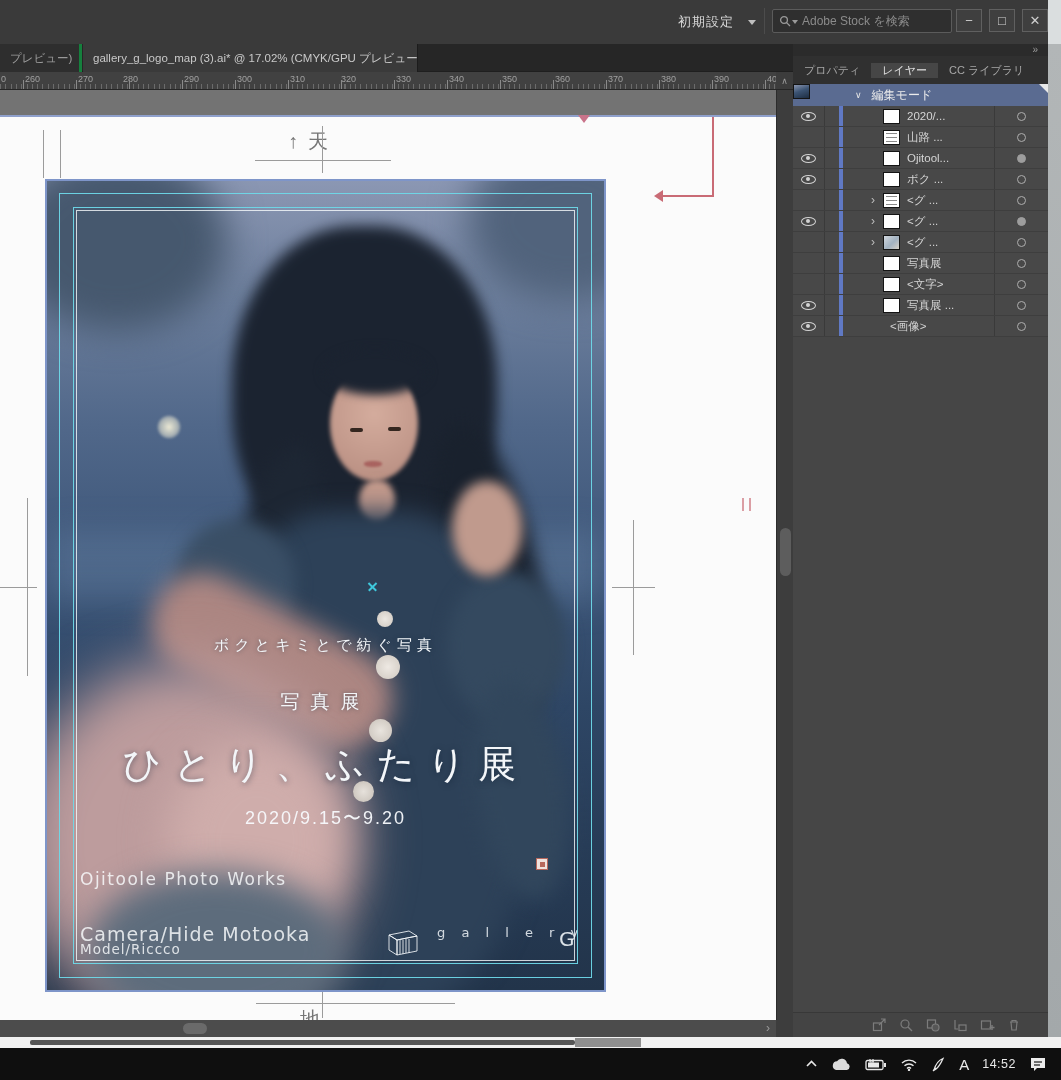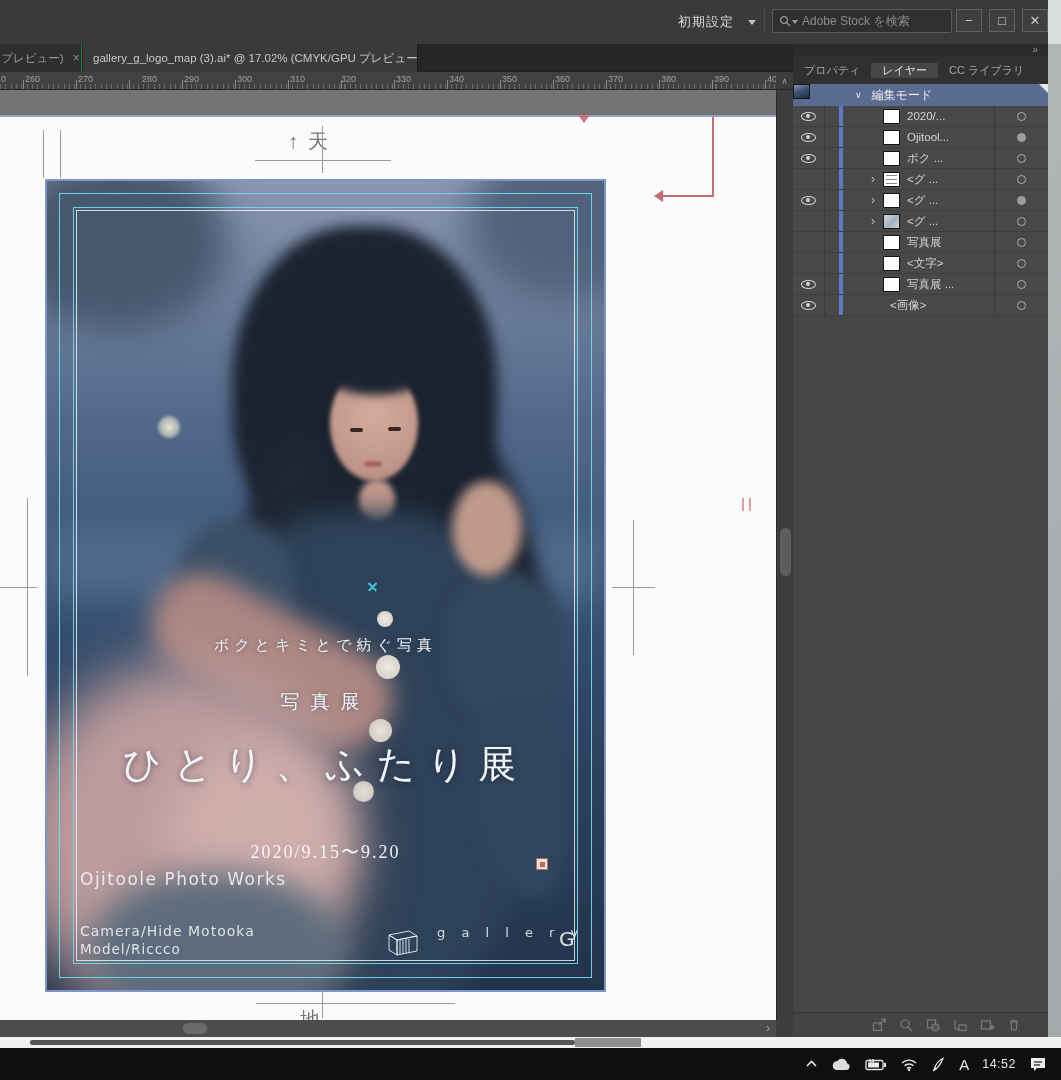--- a/index.html
+++ b/index.html
@@ -19,21 +19,21 @@
   .search-caret { width:0; height:0; border-left:3px solid transparent; border-right:3px solid transparent; border-top:4px solid #9a9a9a; margin:2px 4px 0 1px; }
   .searchbox input { flex:1; background:transparent; border:none; outline:none; color:#cfcfcf; font-size:12px; min-width:0; }
   .searchbox input::placeholder { color:#8b8b8b; }
   .winctrl { position:absolute; left:956px; top:9px; display:flex; gap:7px; }
   .wbtn { width:26px; height:23px; border:1px solid #606060; color:#cfcfcf; font-size:13px; display:flex; align-items:center; justify-content:center; background:#3f3f3f; cursor:default; }
 
   
   .tabstrip { position:absolute; left:0; top:44px; width:793px; height:28px; background:#262626; border-bottom:1px solid #1f1f1f; }
   .doctab { position:absolute; top:0; height:28px; display:flex; align-items:center; font-size:11.5px; padding:0 10px; white-space:nowrap; overflow:hidden; }
   .doctab .x { margin-left:9px; color:#8d8d8d; font-size:12px; }
-  .tab-a { left:0; width:82px; background:#2e2e2e; color:#9d9d9d; border-right:1px solid #15803d;justify-content:center; }
+  .tab-a { left:0; width:82px; background:#2e2e2e; color:#9d9d9d; border-right:3px solid #15803d; }
   .tab-b { left:83px; width:335px; background:#3a3a3a; color:#c9c9c9; border-right:1px solid #1c1c1c; }
 
   
   .ruler { position:absolute; left:0; top:72px; width:776px; height:18px; background:#414141; border-bottom:1px solid #262626; overflow:hidden; }
   .ruler-minor { position:absolute; left:0; bottom:0; width:100%; height:5px; background:repeating-linear-gradient(90deg,#6b6b6b 0 1px,transparent 1px 5.3px); }
   .rlabel { position:absolute; top:2px; font-size:9px; color:#a0a0a0; }
   .rtick { position:absolute; bottom:0; width:1px; height:9px; background:#8a8a8a; }
   .scrollup { position:absolute; left:776px; top:72px; width:17px; height:18px; background:#3c3c3c; color:#9a9a9a; font-size:9px; text-align:center; line-height:18px; border-bottom:1px solid #262626; }
 
   
@@ -55,24 +55,24 @@
     background:linear-gradient(180deg,#8b97b3 0%,#71829f 12%,#51688a 30%,#3c5578 48%,#2e4665 65%,#273c57 82%,#22344a 100%); }
   .blob { position:absolute; border-radius:50%; }
   .frame-cyan { position:absolute; border:1px solid rgba(110,216,232,0.95); pointer-events:none; }
   .frame-white { position:absolute; border:1px solid rgba(248,251,253,0.8); pointer-events:none; }
   .f1 { inset:12px; } .f2 { inset:26px; } .fw { inset:29px; }
 
   .ptxt { position:absolute; left:0; width:100%; text-align:center; color:#f3f6f9; }
   .p-tagline { top:455px; font-family:"Liberation Serif","DejaVu Serif",serif; font-size:15px; letter-spacing:5px; text-shadow:0 0 4px rgba(20,40,60,.5); }
   .p-sub { top:508px; font-family:"Liberation Serif","DejaVu Serif",serif; font-size:19px; letter-spacing:11px; text-shadow:0 0 4px rgba(20,40,60,.5); }
   .p-title { top:558px; font-family:"Liberation Serif","DejaVu Serif",serif; font-size:38px; letter-spacing:12px; font-weight:normal; text-shadow:0 1px 6px rgba(15,30,50,.55); }
-  .p-dates { top:625px; font-family:Liberation Serif, serif; font-size:18px; letter-spacing:2px; color:rgba(248,250,253,.95);margin-top:34px; }
+  .p-dates { top:625px; font-family:Liberation Sans, sans-serif; font-size:18px; letter-spacing:2px; color:rgba(248,250,253,.95); }
   .p-left { position:absolute; left:33px; text-align:left; color:rgba(250,252,254,.82); font-family:"DejaVu Sans",sans-serif; }
   .p-studio { top:688px; font-size:17px; letter-spacing:1.5px; }
-  .p-cam { top:742px; font-size:14px; letter-spacing:1px; }
+  .p-cam { top:742px; font-size:19px; letter-spacing:1px; }
   .p-model { top:760px; font-size:13.5px; letter-spacing:1px; }
   .p-logo { position:absolute; left:336px; top:744px; display:flex; align-items:flex-start; color:rgba(240,245,248,.85); }
   .p-logo-text { font-family:"DejaVu Sans",sans-serif; font-size:13px; letter-spacing:6px; margin-left:14px; }
   .p-logo-g { position:absolute; left:512px; top:746px; font-family:"DejaVu Sans",sans-serif; font-size:20px; color:rgba(240,245,248,.9); }
 
   .center-x { position:absolute; left:320px; top:400px; width:11px; height:11px; }
   .center-x div { position:absolute; left:0; top:5px; width:11px; height:1.5px; background:#3fc8dc; }
   .cx1 { transform:rotate(45deg); } .cx2 { transform:rotate(-45deg); }
   .regsq { position:absolute; left:489px; top:677px; width:12px; height:12px; background:#efe2de; border:1px solid #b7685c; display:flex; align-items:center; justify-content:center; }
   .regsq div { width:5px; height:5px; background:#b7685c; }
@@ -165,21 +165,21 @@
       </div>
     </div>
 
     <div class="ruler" id="ruler">
       <div class="ruler-minor"></div>
     <span class="rlabel" style="left: 1px;">0</span>
         <span class="rlabel" style="left: 25px;">260</span>
         <div class="rtick" style="left: 23px;"></div>
         <span class="rlabel" style="left: 78px;">270</span>
         <div class="rtick" style="left: 76px;"></div>
-        <span class="rlabel" style="left: 142px;">280</span>
+        <span class="rlabel" style="left: 123px;">280</span>
         <div class="rtick" style="left: 129px;"></div>
         <span class="rlabel" style="left: 184px;">290</span>
         <div class="rtick" style="left: 182px;"></div>
         <span class="rlabel" style="left: 237px;">300</span>
         <div class="rtick" style="left: 235px;"></div>
         <span class="rlabel" style="left: 290px;">310</span>
         <div class="rtick" style="left: 288px;"></div>
         <span class="rlabel" style="left: 341px;">320</span>
         <div class="rtick" style="left: 341px;"></div>
         <span class="rlabel" style="left: 396px;">330</span>
@@ -326,20 +326,31 @@
         <div id="layer-rows">
             <div class="lrow">
               <div class="c-eye">
                 <span class="eye"></span>
               </div>
               <div class="c-gap"></div>
               <div class="c-bar"></div>
               <div class="c-ind"></div>
               <span class="th white"></span>
               <div class="c-label">2020/...</div>
+              <div class="c-tgt">
+                <span class="tgt"></span>
+              </div>
+            </div>
+            <div class="lrow">
+              <div class="c-eye"></div>
+              <div class="c-gap"></div>
+              <div class="c-bar"></div>
+              <div class="c-ind"></div>
+              <span class="th lines"></span>
+              <div class="c-label">山路 ...</div>
               <div class="c-tgt">
                 <span class="tgt"></span>
               </div>
             </div>
             <div class="lrow">
               <div class="c-eye">
                 <span class="eye"></span>
               </div>
               <div class="c-gap"></div>
               <div class="c-bar"></div>

